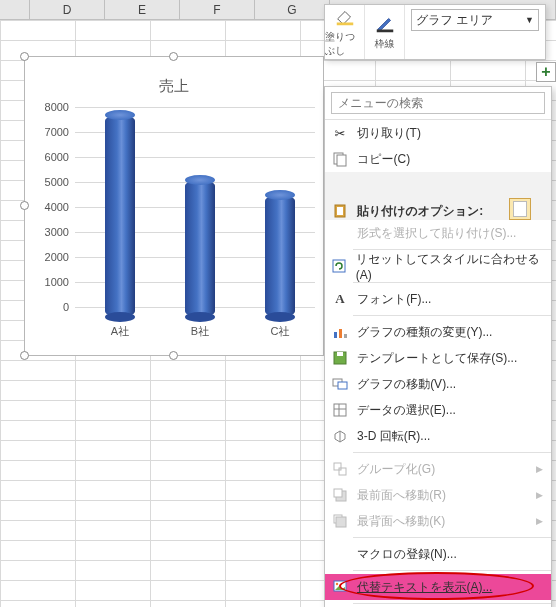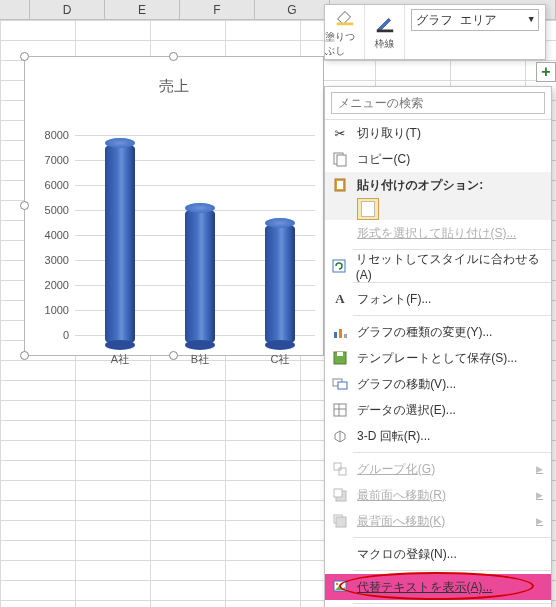--- a/index.html
+++ b/index.html
@@ -65,21 +65,21 @@
   }
   .chart-title {
     text-align: center;
     font-size: 15px;
     color: #555;
     margin: 20px 0 4px;
   }
   .plot {
     position: absolute;
     top: 50px; left: 50px;
-    width: 240px; height: 210px; margin-top: 28px;
+    width: 240px; height: 210px;
   }
   .axis-label {
     position: absolute;
     font-size: 11px;
     color: #555;
     text-align: right;
     width: 34px;
   }
   .gridline {
     position: absolute;
@@ -139,21 +139,20 @@
     font-size: 10px;
     color: #555;
     border-right: 1px solid #e4e4e4;
   }
   .mt-btn .ico { width: 24px; height: 22px; margin-bottom: 2px; position: relative; }
   .mt-select {
     flex: 1;
     padding: 4px 6px;
     display: flex;
     align-items: flex-start;
-    font-family: Liberation Mono, monospace;
   }
   .mt-select-box {
     flex: 1;
     height: 22px;
     border: 1px solid #b7b7b7;
     background: #fff;
     display: flex;
     align-items: center;
     padding: 0 4px;
     font-size: 12px;
@@ -198,44 +197,44 @@
   }
   .ctx-item {
     display: flex;
     align-items: center;
     height: 26px;
     padding: 0 8px 0 6px;
     font-size: 12px;
     color: #333;
     position: relative;
   }
-  .ctx-item.disabled { color: #b0b0b0; text-decoration: underline; }
+  .ctx-item.disabled { color: #b0b0b0; }
   .ctx-item .ico {
     width: 18px; height: 18px;
     margin-right: 8px;
     display: flex; align-items: center; justify-content: center;
     font-size: 13px;
   }
   .ctx-item .arrow {
     margin-left: auto;
     font-size: 9px;
     color: #666;
   }
   .ctx-item.disabled .arrow { color: #c0c0c0; }
   .ctx-sep {
     height: 1px;
     background: #e0e0e0;
     margin: 3px 0 3px 28px;
   }
   .ctx-item.paste-opts {
     height: 48px;
     background: #f2f2f2;
-    align-items: flex-start;
+    align-items: flex-end;
     padding-top: 4px;
-    flex-direction: column;
+    flex-direction: row;
   }
   .paste-icon {
     margin-top: 4px; margin-left: 26px;
     width: 22px; height: 22px;
     border: 1px solid #cfa34a;
     background: #fbe8b0;
     position: relative;
   }
   .paste-icon::after {
     content: "";

